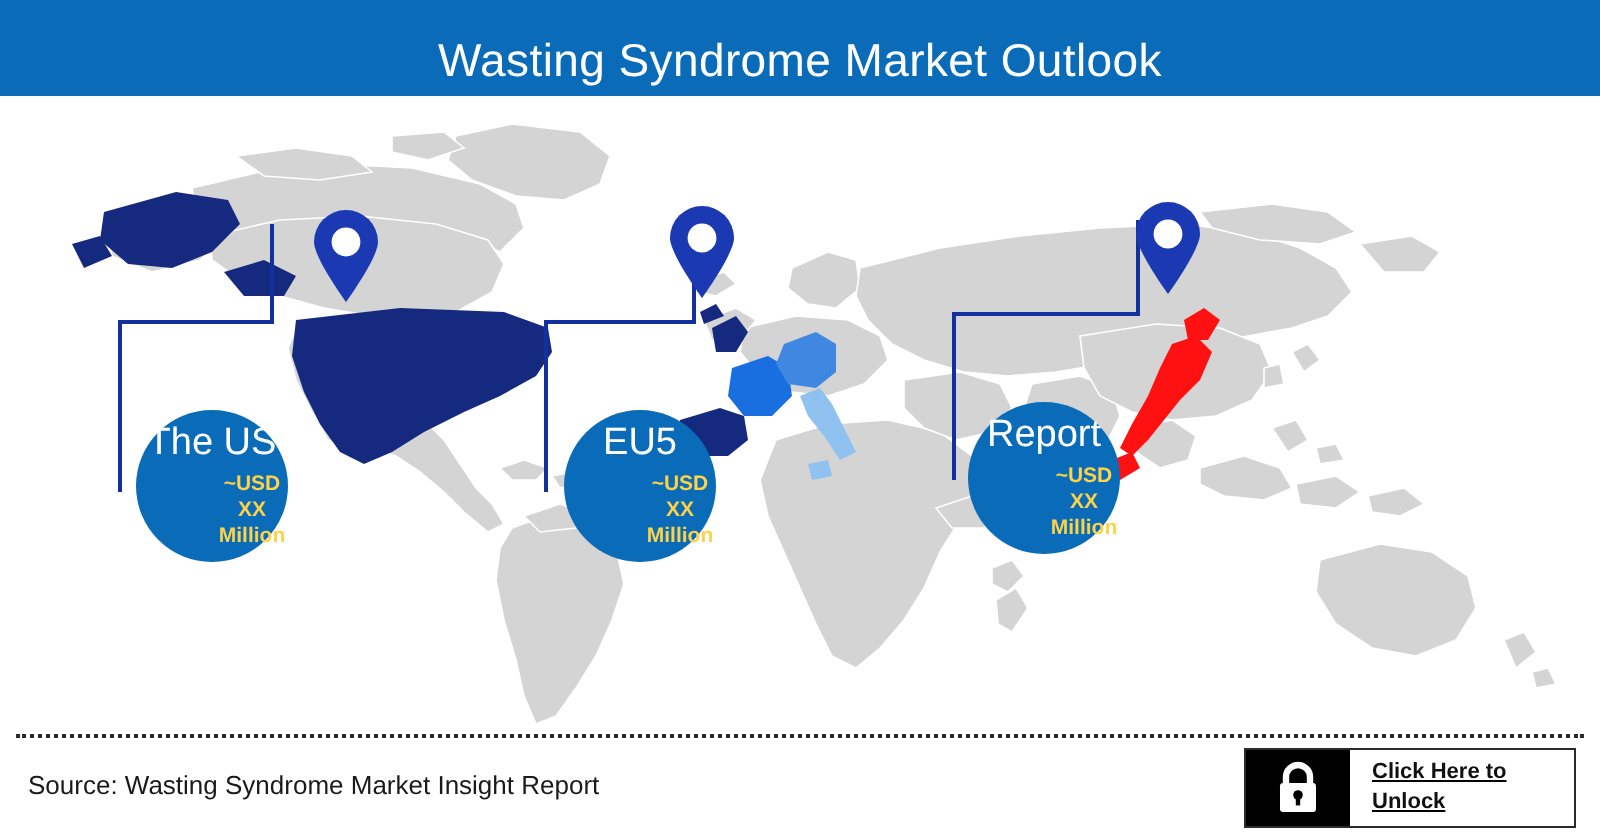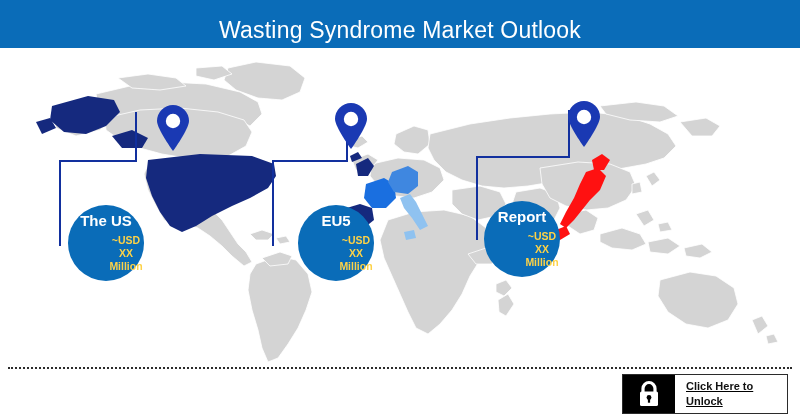--- a/index.html
+++ b/index.html
@@ -38,21 +38,21 @@
   .pin{position:absolute;width:34px;height:46px;}
 
   
   .bubble{
     position:absolute;width:76px;height:76px;border-radius:50%;
     background:#0a6cb8;
     display:flex;flex-direction:column;align-items:center;justify-content:center;
     text-align:center;line-height:1.12;
   }
   .bubble-title{
-    color:#ffffff;font-size:15px;font-weight:bold;
+    color:#ffffff;font-size:19px;font-weight:normal;
     font-family:"Liberation Sans", sans-serif;margin-bottom:4px;
   }
   .bubble-value{
     color:#fdd247;font-size:10.5px;font-weight:bold;
     font-family:"Liberation Sans", sans-serif;line-height:1.25;
     white-space:pre-line;
     margin-left:40px;
   }
 
   
@@ -229,35 +229,36 @@
     <svg class="pin" style="left:567px;top:53px;" viewBox="0 0 34 46">
       <path d="M17 46 C17 46 33 24 33 16 A16 16 0 1 0 1 16 C1 24 17 46 17 46 Z" fill="#1a39b3"></path>
       <circle cx="17" cy="16" r="7.2" fill="#ffffff"></circle>
     </svg>
 
     <div class="bubble" style="left:68px;top:157px;">
       <div class="bubble-title">The US</div>
       <div class="bubble-value">~USD XX
 Million</div>
     </div>
-    <div class="bubble" style="left:298px;top:157px;">
+    <div class="bubble" style="left:282px;top:157px;">
       <div class="bubble-title">EU5</div>
       <div class="bubble-value">~USD XX
 Million</div>
     </div>
     <div class="bubble" style="left:484px;top:153px;">
       <div class="bubble-title">Report</div>
       <div class="bubble-value">~USD XX
 Million</div>
     </div>
 
   </div>
 
   <div class="divider"></div>
 
+  <div class="source">Source: Wasting Syndrome Market Insight Report</div>
 
   <div class="unlock">
     <div class="unlock-icon">
       <svg width="24" height="28" viewBox="0 0 24 28">
         <path d="M6 12 V8.5 A6 6 0 0 1 18 8.5 V12" fill="none" stroke="#ffffff" stroke-width="3.2"></path>
         <rect x="3" y="11.5" width="18" height="14.5" rx="1.6" fill="#ffffff"></rect>
         <circle cx="12" cy="17.5" r="2.4" fill="#000000"></circle>
         <rect x="10.9" y="17.5" width="2.2" height="5.2" fill="#000000"></rect>
       </svg>
     </div>

